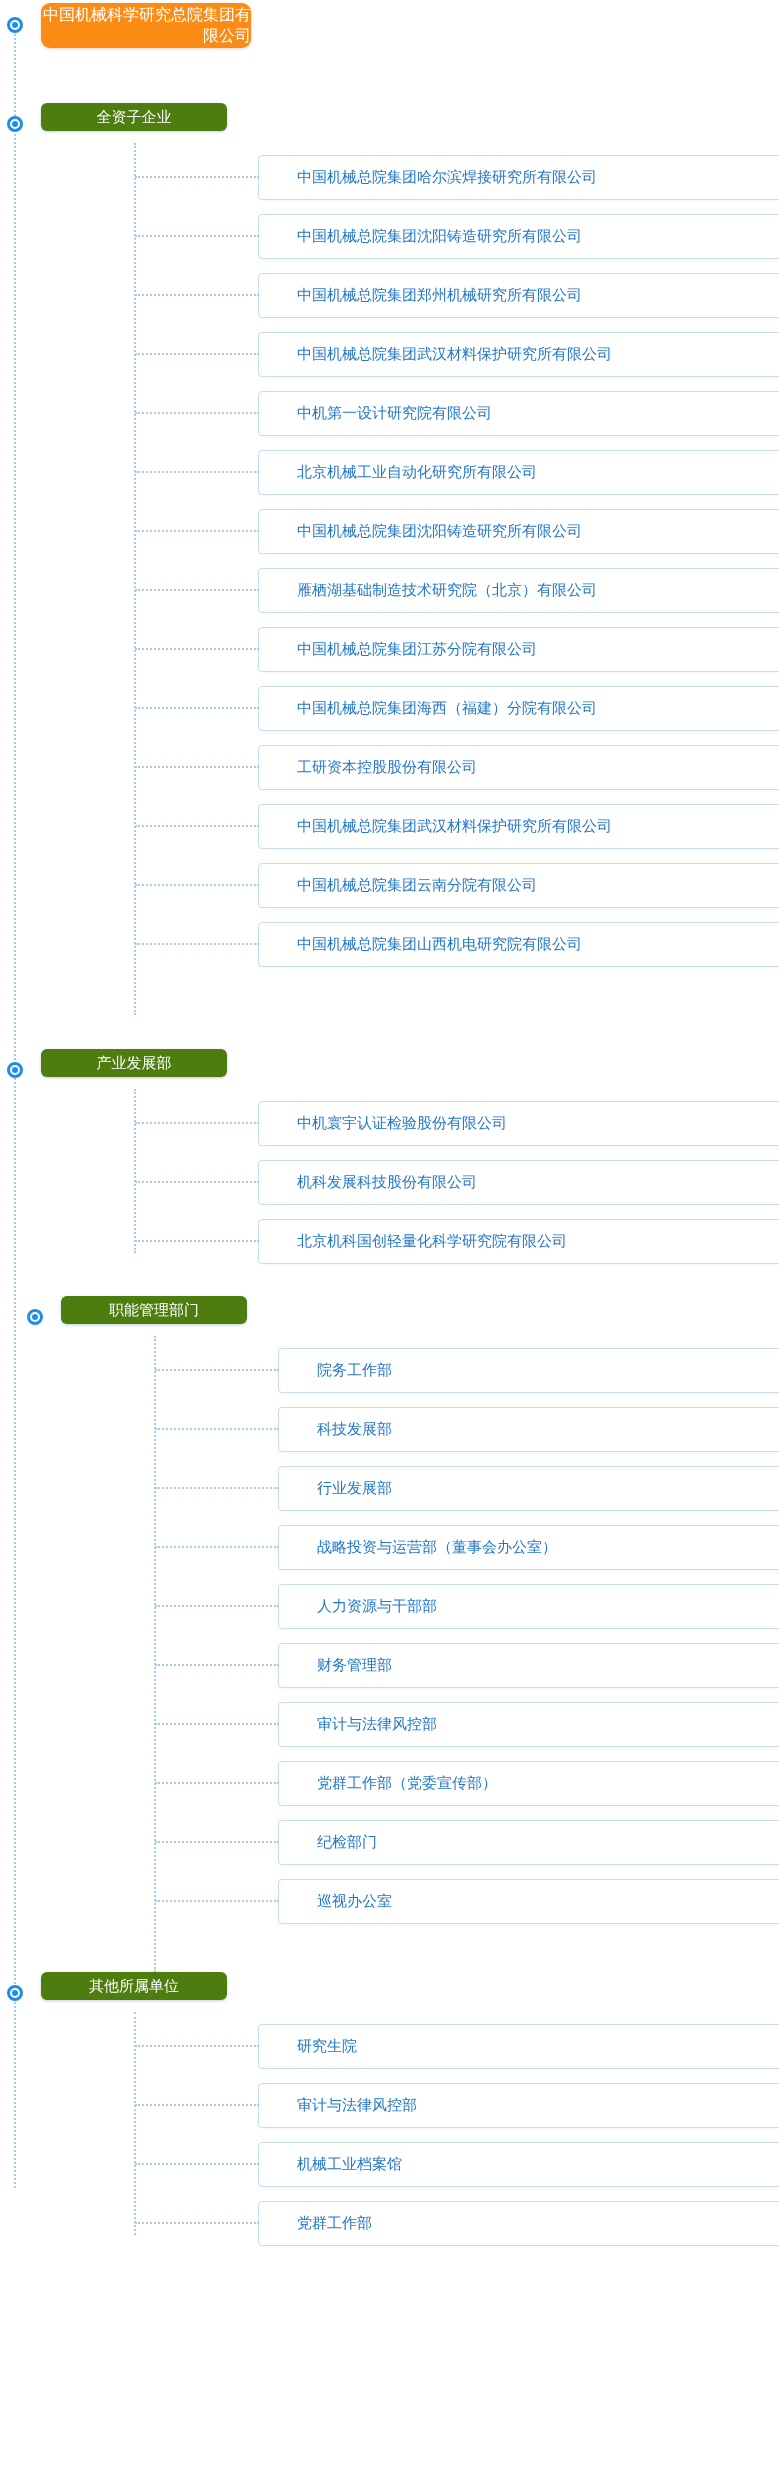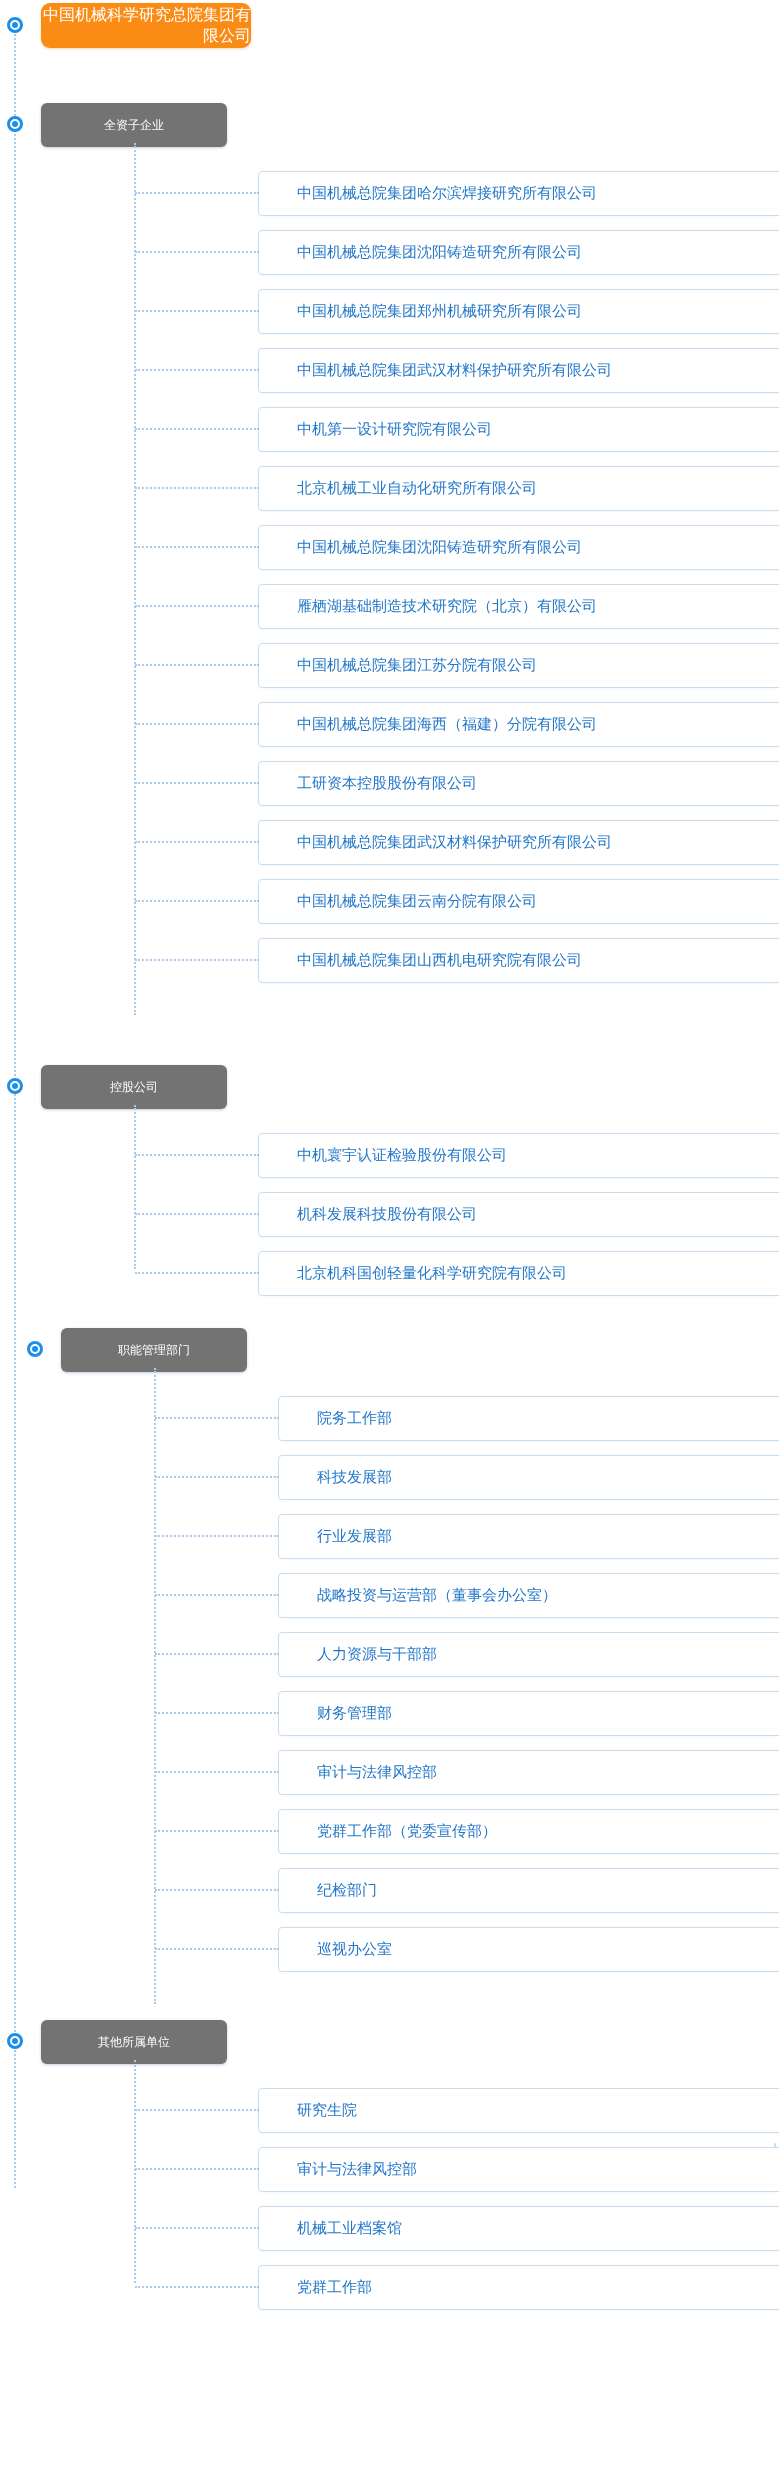--- a/index.html
+++ b/index.html
@@ -53,24 +53,24 @@
     box-shadow: 0 1px 3px rgba(180, 90, 0, 0.25);
     cursor: pointer;
     text-align: right;
   }
 
   
   .section { position: relative; }
   .section .bullet { top: 13px; }
   .sec-btn {
     margin-left: 41px;
-    width: 186px; height: 44px;
-    background: #737373;
+    width: 186px; height: 28px;
+    background: #4d7c0f;
     color: #ffffff;
-    font-size: 12px;
+    font-size: 15px;
     border-radius: 6px;
     display: flex; align-items: center; justify-content: center;
     box-shadow: 0 1px 3px rgba(0, 60, 130, 0.25);
     cursor: pointer;
   }
   .sec-1 { margin-top: 55px; }
   .sec-2 { margin-top: 82px; }
   .sec-3 { margin-top: 32px; margin-left: 20px; }
   .sec-4 { margin-top: 48px; }
 
@@ -148,21 +148,21 @@
       <li class="item">中国机械总院集团海西（福建）分院有限公司</li>
       <li class="item">工研资本控股股份有限公司</li>
       <li class="item">中国机械总院集团武汉材料保护研究所有限公司</li>
       <li class="item">中国机械总院集团云南分院有限公司</li>
       <li class="item">中国机械总院集团山西机电研究院有限公司</li>
     </ul>
   </div>
 
   <div class="section sec-2">
     <span class="bullet"></span>
-    <div class="sec-btn">控股公司</div>
+    <div class="sec-btn">产业发展部</div>
     <div class="vline" style="height: 164px;"></div>
     <ul class="items">
       <li class="item">中机寰宇认证检验股份有限公司</li>
       <li class="item">机科发展科技股份有限公司</li>
       <li class="item">北京机科国创轻量化科学研究院有限公司</li>
     </ul>
   </div>
 
   <div class="section sec-3">
     <span class="bullet"></span>

